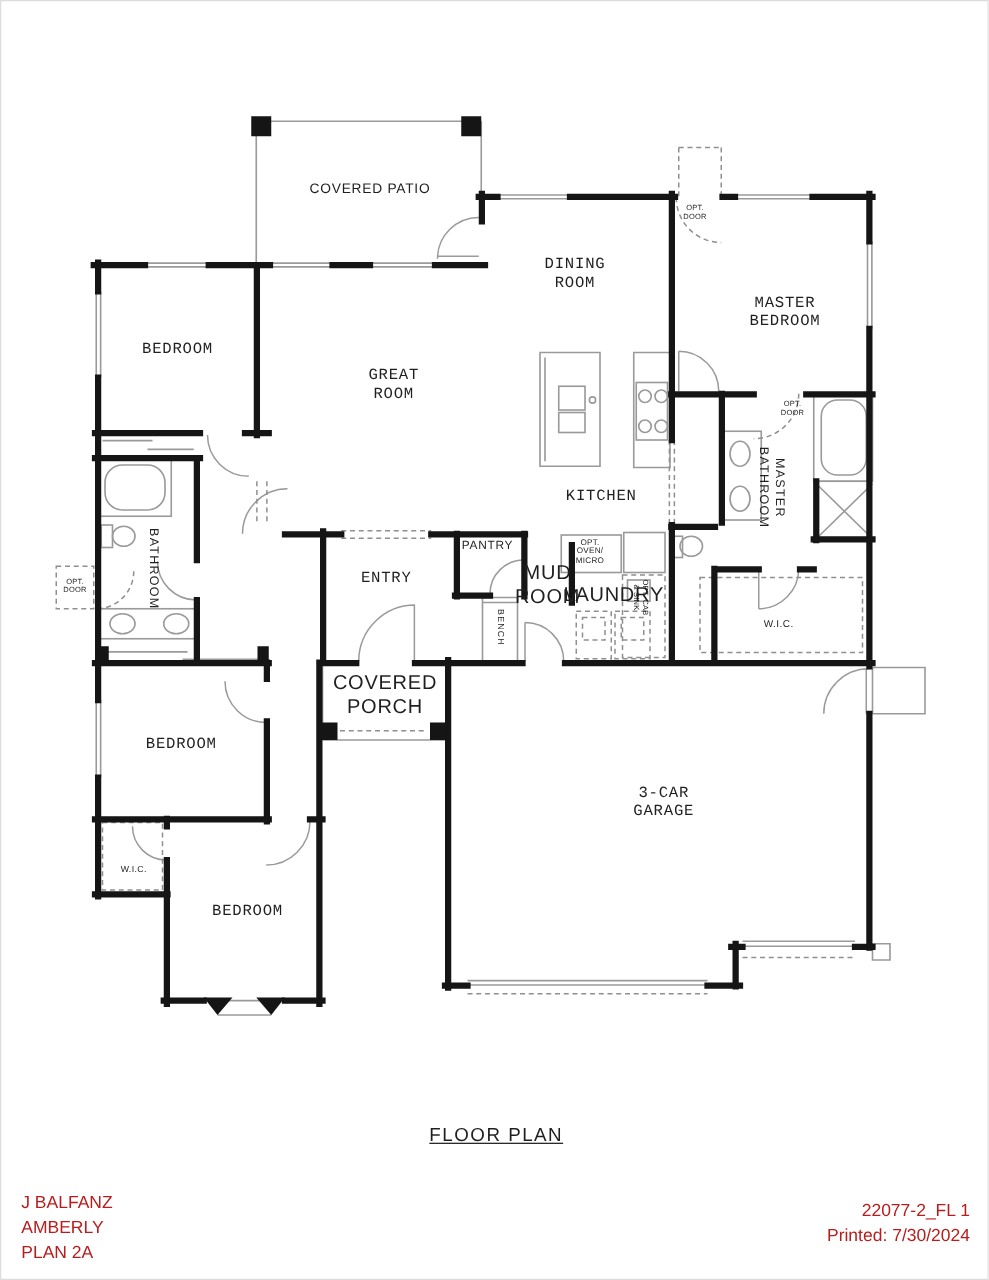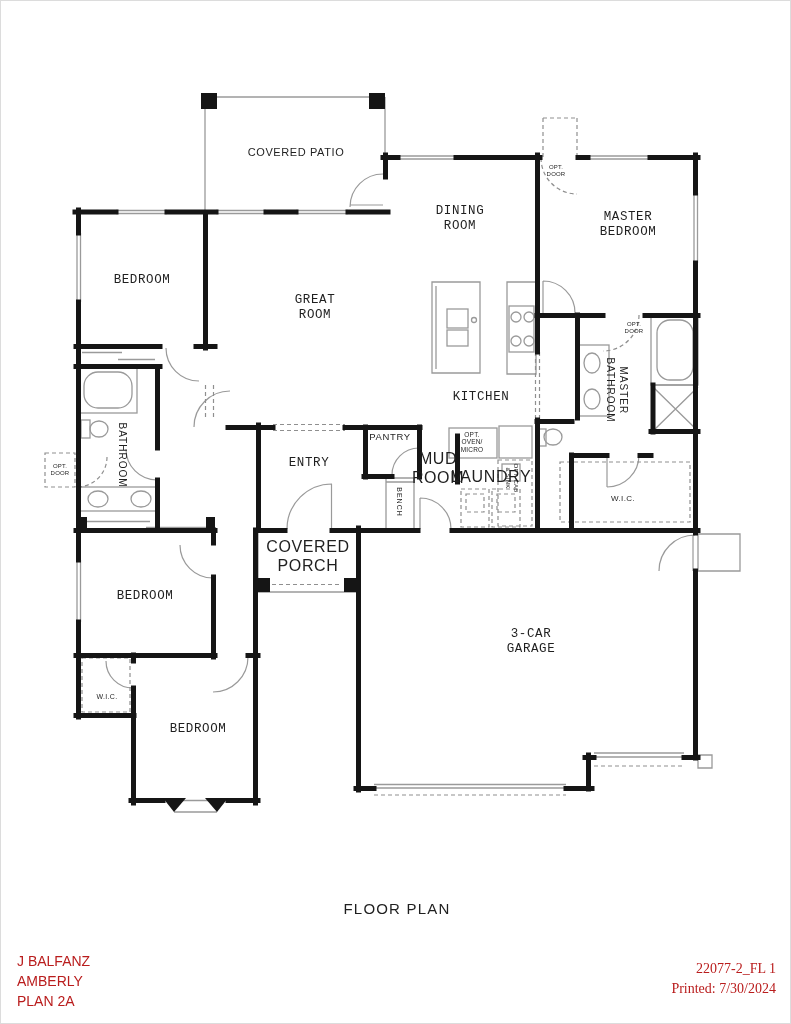--- a/index.html
+++ b/index.html
@@ -16,23 +16,23 @@
   }
   .v{writing-mode:vertical-rl;letter-spacing:1px;line-height:1.25;}
   .room{font-size:12.5px;font-family:Liberation Mono, monospace;}
   .med{font-size:16px;}
   .sm{font-size:9.5px;}
   .tiny{font-size:6.5px;letter-spacing:.2px;line-height:1.15;}
   .wic{font-size:8px;letter-spacing:.4px;}
   .wic2{font-size:7px;letter-spacing:.3px;}
   .vsm{font-size:7px;}
   .vtiny{font-size:6px;letter-spacing:.2px;}
-  .title{font-size:15px;letter-spacing:1.2px;}
+  .title{font-size:15px;letter-spacing:1.2px;text-decoration:underline;}
   .tb{position:absolute;font-size:14px;color:#b91c1c;line-height:1.5;white-space:pre;}
-  .tb.right{transform:translateX(-100%);font-family:Liberation Serif, serif;}
+  .tb.right{transform:translateX(-100%);}
 </style>
 </head>
 <body>
 
 <div id="page">
 
   <svg id="plan-svg" width="791" height="1024" viewBox="0 0 791 1024">
 
     <g stroke="#9a9a9a" stroke-width="1.3" fill="none">
 
@@ -171,21 +171,21 @@
       <polygon points="163,798 186,798 174,812"></polygon>
       <polygon points="228,798 205,798 217,812"></polygon>
       <rect x="78" y="517" width="9" height="13"></rect>
       <rect x="206" y="517" width="9" height="13"></rect>
     </g>
   </svg>
 
   <div class="lbl sm" style="left:296px;top:152px;font-size:11px">COVERED PATIO</div>
   <div class="lbl room" style="left:460px;top:219px">DINING
 ROOM</div>
-  <div class="lbl room" style="left:628px;top:225px">MASTER
+  <div class="lbl room" style="left:628px;top:250px">MASTER
 BEDROOM</div>
   <div class="lbl room" style="left:142px;top:280px">BEDROOM</div>
   <div class="lbl room" style="left:315px;top:308px">GREAT
 ROOM</div>
   <div class="lbl room" style="left:481px;top:397px">KITCHEN</div>
   <div class="lbl v med" style="left:122px;top:455px;font-size:10px">BATHROOM</div>
   <div class="lbl room" style="left:309px;top:463px">ENTRY</div>
   <div class="lbl sm" style="left:390px;top:437px">PANTRY</div>
   <div class="lbl med" style="left:438px;top:469px">MUD
 ROOM</div>

